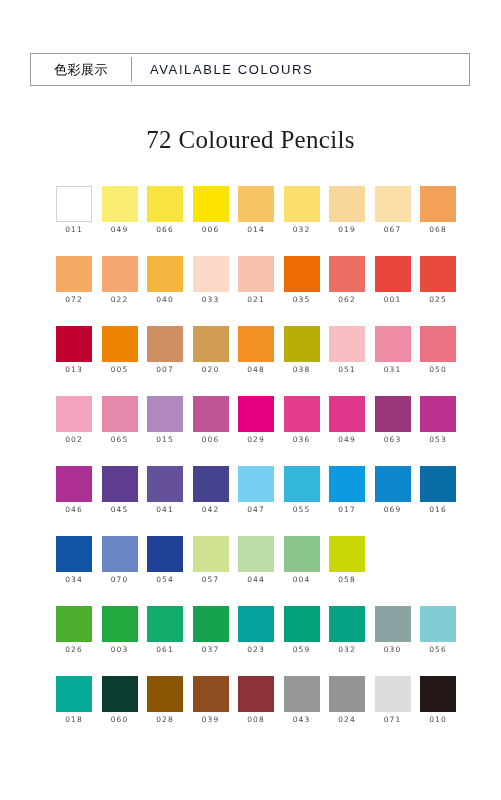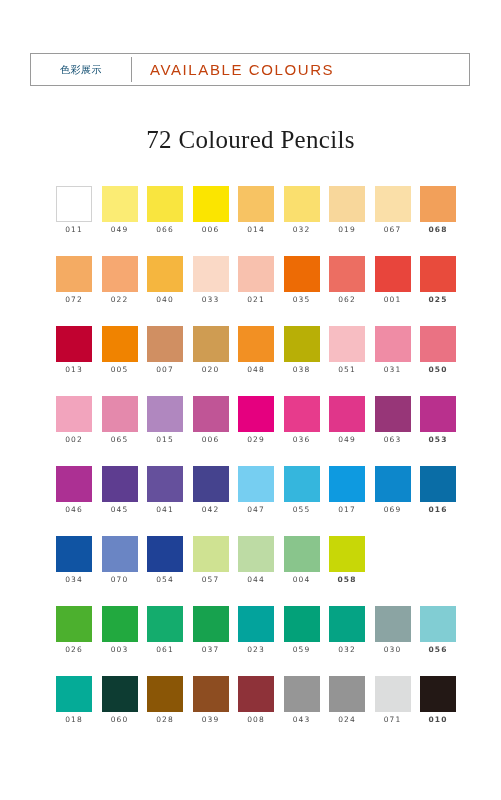--- a/index.html
+++ b/index.html
@@ -25,38 +25,38 @@
     border: 1px solid #9a9a9a;
     box-sizing: border-box;
     display: flex;
     align-items: stretch;
   }
   .header-cn {
     width: 100px;
     display: flex;
     align-items: center;
     justify-content: center;
-    font-size: 10px;
+    font-size: 13px;
     letter-spacing: 0.5px;
-    color: #0c4a6e;
+    color: #000000;
     font-family: Liberation Serif, serif;
   }
   .header-divider {
     width: 1px;
     background: #9a9a9a;
     margin: 3px 0;
   }
   .header-en {
     flex: 1;
     display: flex;
     align-items: center;
     padding-left: 18px;
-    font-size: 15px;
+    font-size: 13px;
     letter-spacing: 1.6px;
-    color: #c2410c;
+    color: #0f172a;
   }
 
   
   .page-title {
     position: absolute;
     left: 0;
     top: 126px;
     width: 501px;
     text-align: center;
     font-family: "Liberation Serif", serif;
@@ -77,21 +77,21 @@
     display: flex;
     height: 70px;
   }
   .cell {
     width: 36px;
     margin-right: 9.5px;
     display: flex;
     flex-direction: column;
     align-items: center;
   }
-  .cell:last-child { margin-right: 0; font-weight: bold; }
+  .cell:last-child { margin-right: 0; }
   .chip {
     width: 36px;
     height: 36px;
     box-sizing: border-box;
   }
   .chip.outlined {
     border: 1px solid #d2d2d2;
   }
   .code {
     margin-top: 3px;

